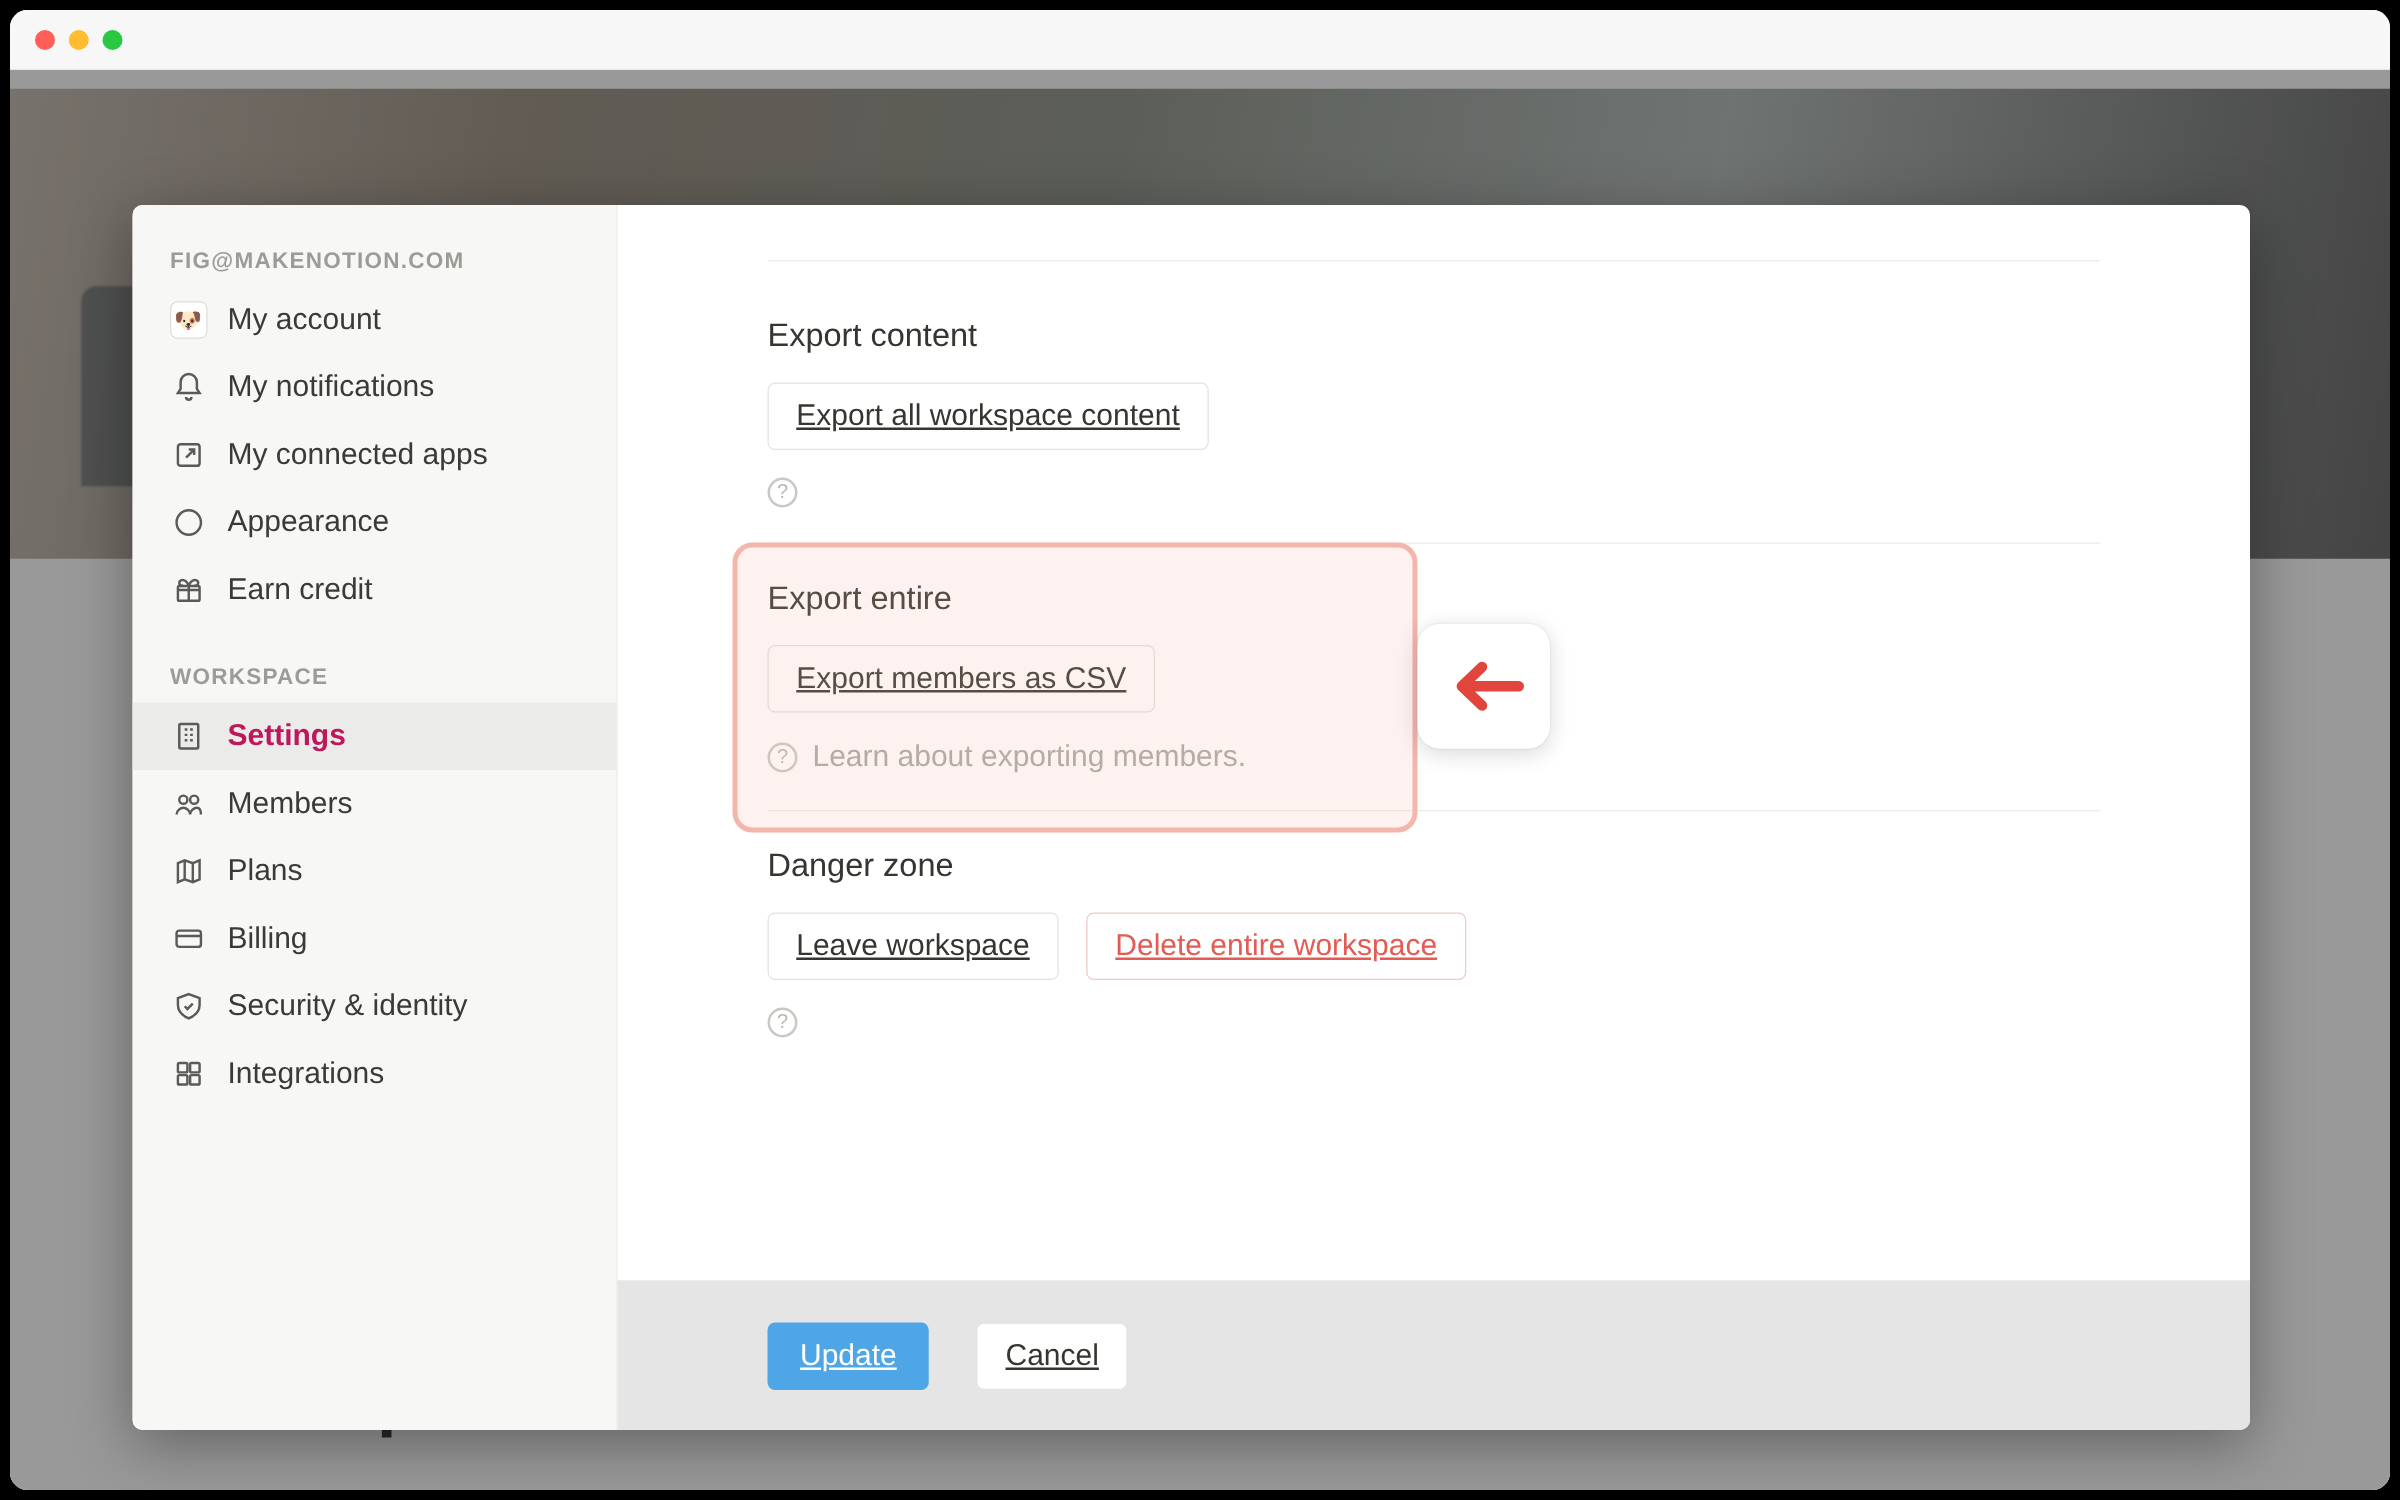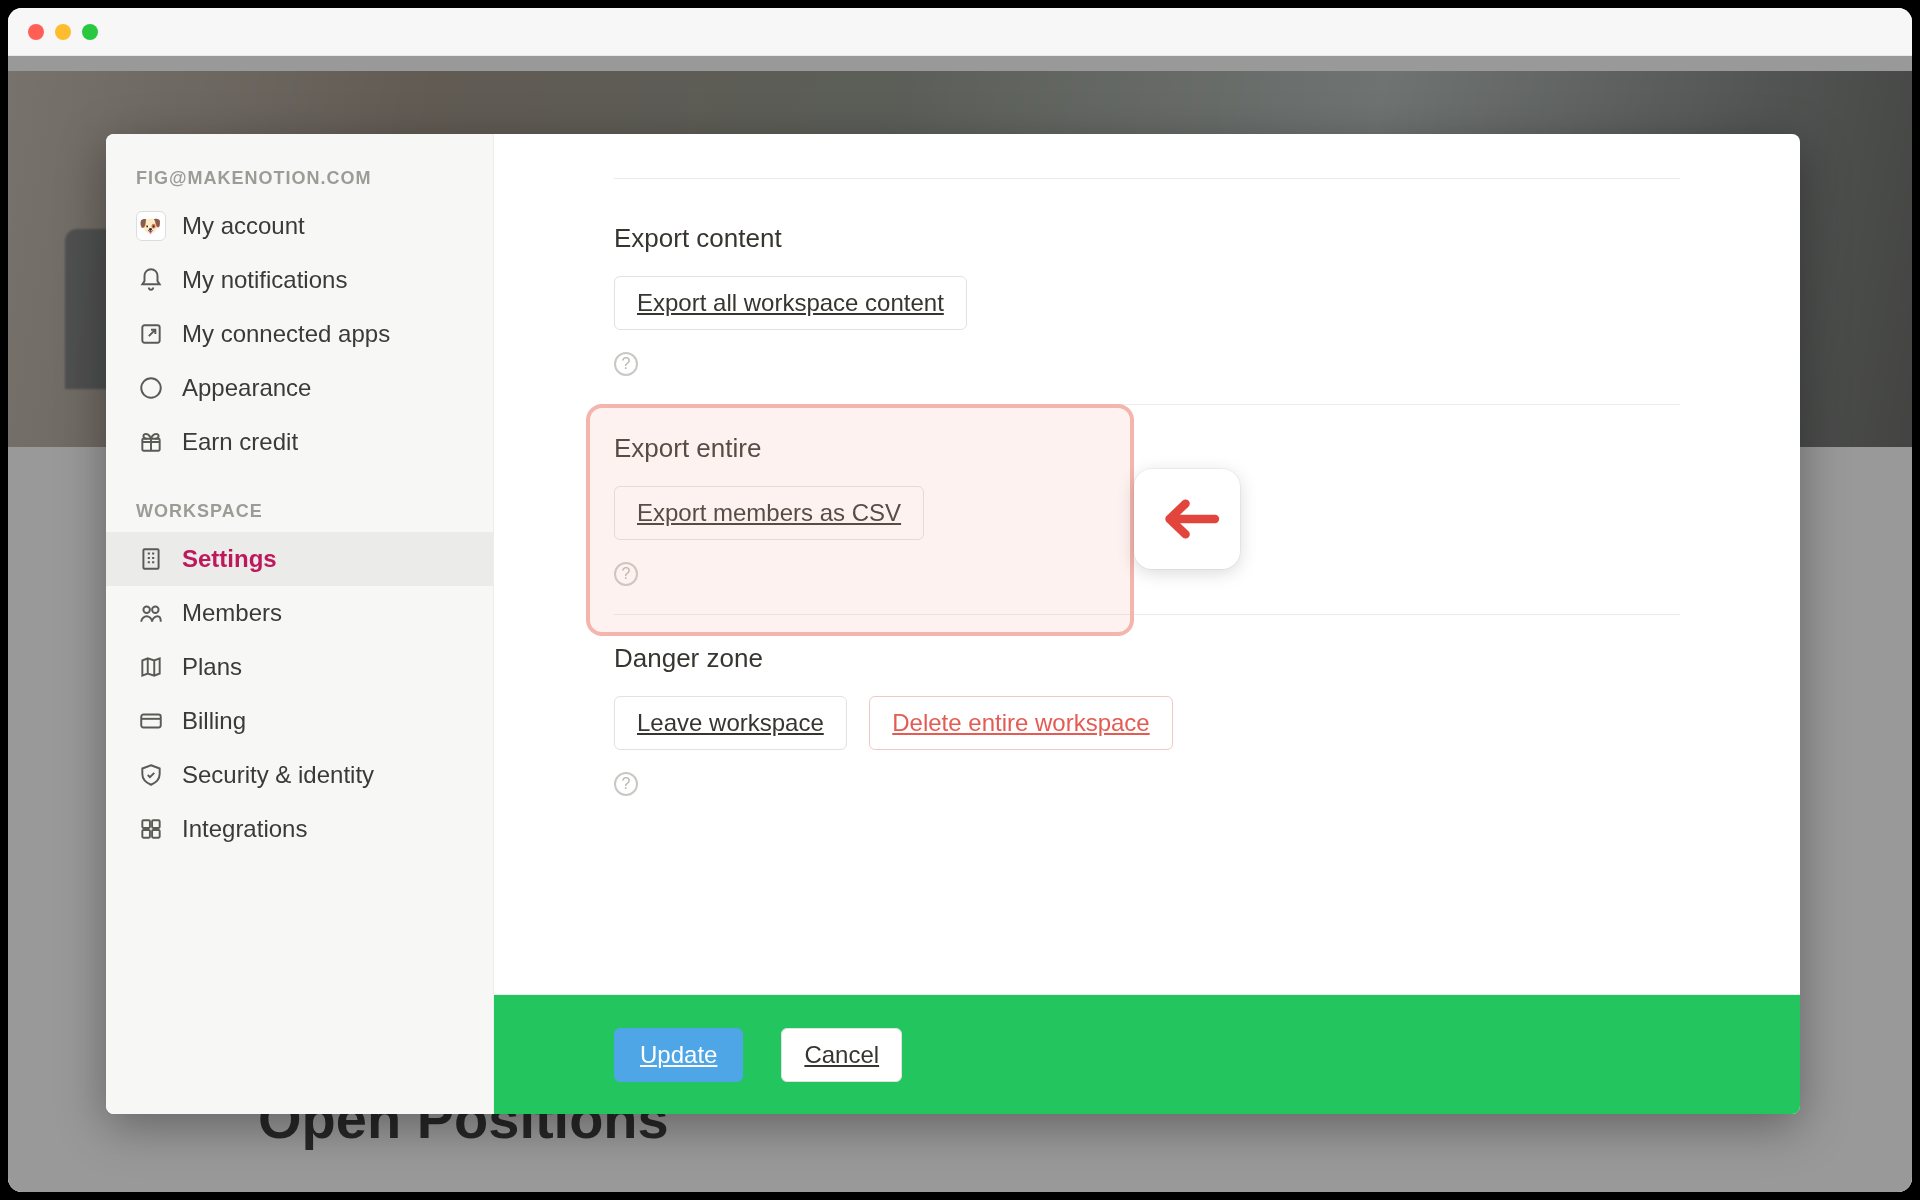--- a/index.html
+++ b/index.html
@@ -61,21 +61,21 @@
   .dim {
     position: absolute;
     inset: 0;
     background: rgba(60,60,60,.52);
   }
 
   
   .modal {
     position: absolute;
     left: 98px;
-    top: 78px;
+    top: 108px;
     width: 1694px;
     height: 980px;
     background: #fff;
     border-radius: 8px;
     box-shadow: 0 12px 48px rgba(0,0,0,.35);
     display: flex;
     overflow: hidden;
   }
 
   .sidebar {
@@ -210,21 +210,21 @@
   .callout-arrow svg { width: 70px; height: 60px; }
 
   .footer-bar {
     position: absolute;
     left: 0; right: 0; bottom: 0; height: 120px;
     border-top: 1px solid #ececea;
     display: flex;
     align-items: center;
     padding: 0 120px;
     gap: 20px;
-    background: #22c55e;
+    background: #e5e5e5;
   }
 </style>
 </head>
 <body>
 
 <div class="mac-window">
   <div class="titlebar">
     <div class="traffic-light tl-red"></div>
     <div class="traffic-light tl-yellow"></div>
     <div class="traffic-light tl-green"></div>
@@ -350,20 +350,21 @@
             <div class="help-row">
               <span class="help-icon">?</span>
             </div>
           </div>
 
           <div class="section">
             <div class="section-title">Export entire</div>
             <button class="btn">Export members as CSV</button>
             <div class="help-row">
               <span class="help-icon">?</span>
+              <span>Learn about exporting members.</span>
             </div>
           </div>
 
           <div class="section" style="border-bottom:none;">
             <div class="section-title">Danger zone</div>
             <button class="btn">Leave workspace</button>
             <button class="btn danger">Delete entire workspace</button>
             <div class="help-row">
               <span class="help-icon">?</span>
             </div>

